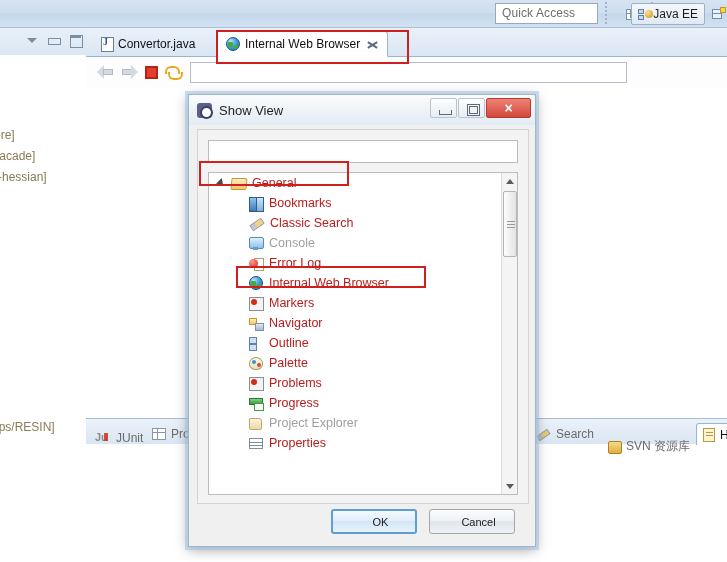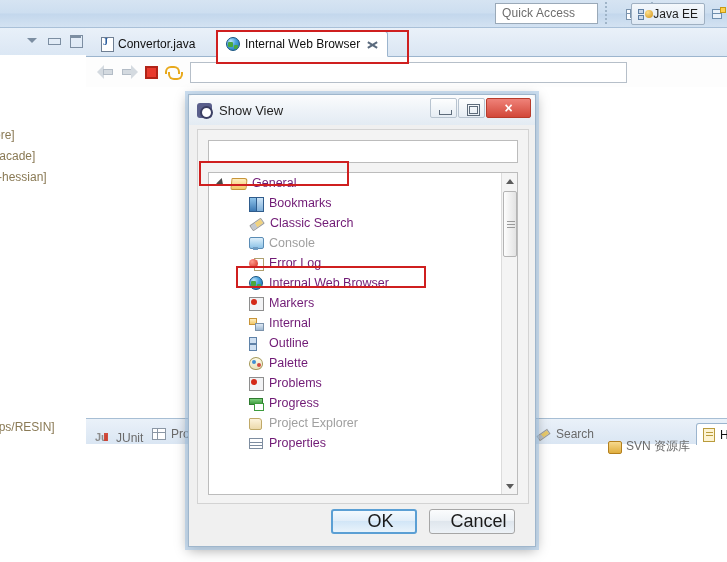--- a/index.html
+++ b/index.html
@@ -342,21 +342,21 @@
     position: absolute; left: 10px; top: 10px; width: 310px; height: 23px;
     background: #ffffff; border: 1px solid #bcbcbc;
   }
   .tree-box {
     position: absolute; left: 10px; top: 42px; width: 310px; height: 323px;
     background: #ffffff; border: 1px solid #bcbcbc; overflow: hidden;
   }
   .tree-list { position: absolute; left: 0; top: 0; width: 292px; }
   .tnode {
     height: 20px; display: flex; align-items: center; gap: 6px;
-    font-size: 12.5px; color: #701a75; white-space: nowrap;
+    font-size: 12.5px; color: #b91c1c; white-space: nowrap;
   }
   .tnode.root { padding-left: 9px; }
   .tnode.child { padding-left: 40px; }
   .tnode.disabled { color: #a0a0a0; }
   .tnode.selected-item { }
   .twisty {
     width: 0; height: 0; margin-right: 1px;
     border-top: 4px solid transparent; border-bottom: 4px solid transparent;
     border-left: 6px solid #4a4a4a;
     transform: rotate(45deg);
@@ -502,21 +502,21 @@
   .sb-thumb::before {
     content: ""; position: absolute; left: 3px; top: 29px; width: 8px; height: 1px;
     background: #9a9a9a; box-shadow: 0 3px 0 #9a9a9a, 0 6px 0 #9a9a9a;
   }
 
   .dlg-footer {
     position: absolute; left: 8px; top: 410px; width: 332px; height: 35px;
   }
   .dlg-btn {
     position: absolute; top: 4px; height: 25px; width: 86px;
-    font-size: 18px; color: #1a1a1a;
+    font-size: 11px; color: #1a1a1a;
     display: flex; align-items: center; justify-content: center;
     border-radius: 3px;
     background: linear-gradient(to bottom,#fbfcfd 0%,#eef2f6 45%,#dfe6ed 50%,#edf2f7 100%);
     border: 1px solid #a6a6a6;
     padding-left: 13px;
   }
   .dlg-btn.default {
     border: 2px solid #5b9fd4;
     background: linear-gradient(to bottom,#f3f9fe 0%,#e2eef9 45%,#d2e6f7 50%,#e9f3fb 100%);
   }
@@ -678,21 +678,21 @@
             <span>Internal Web Browser</span>
           </div>
 
           <div class="tnode child">
             <span class="ico ico-markers"></span>
             <span>Markers</span>
           </div>
 
           <div class="tnode child">
             <span class="ico ico-navigator"></span>
-            <span>Internal</span>
+            <span>Navigator</span>
           </div>
 
           <div class="tnode child">
             <span class="ico ico-outline"></span>
             <span>Outline</span>
           </div>
 
           <div class="tnode child">
             <span class="ico ico-palette"></span>
             <span>Palette</span>

